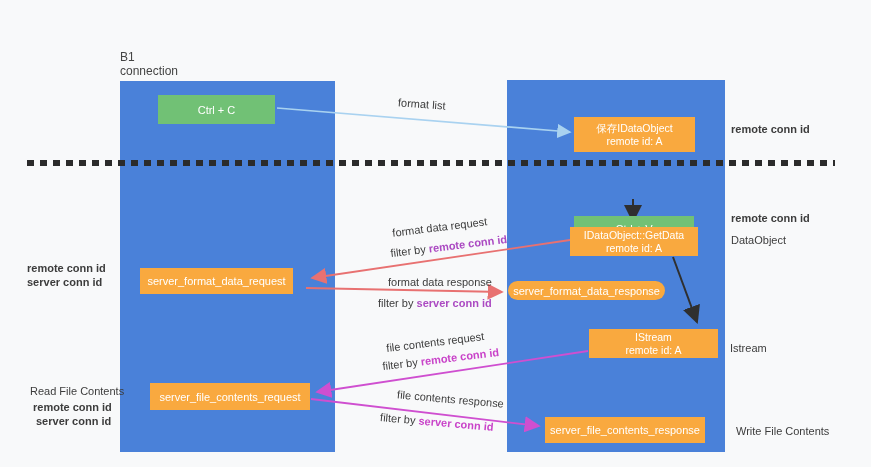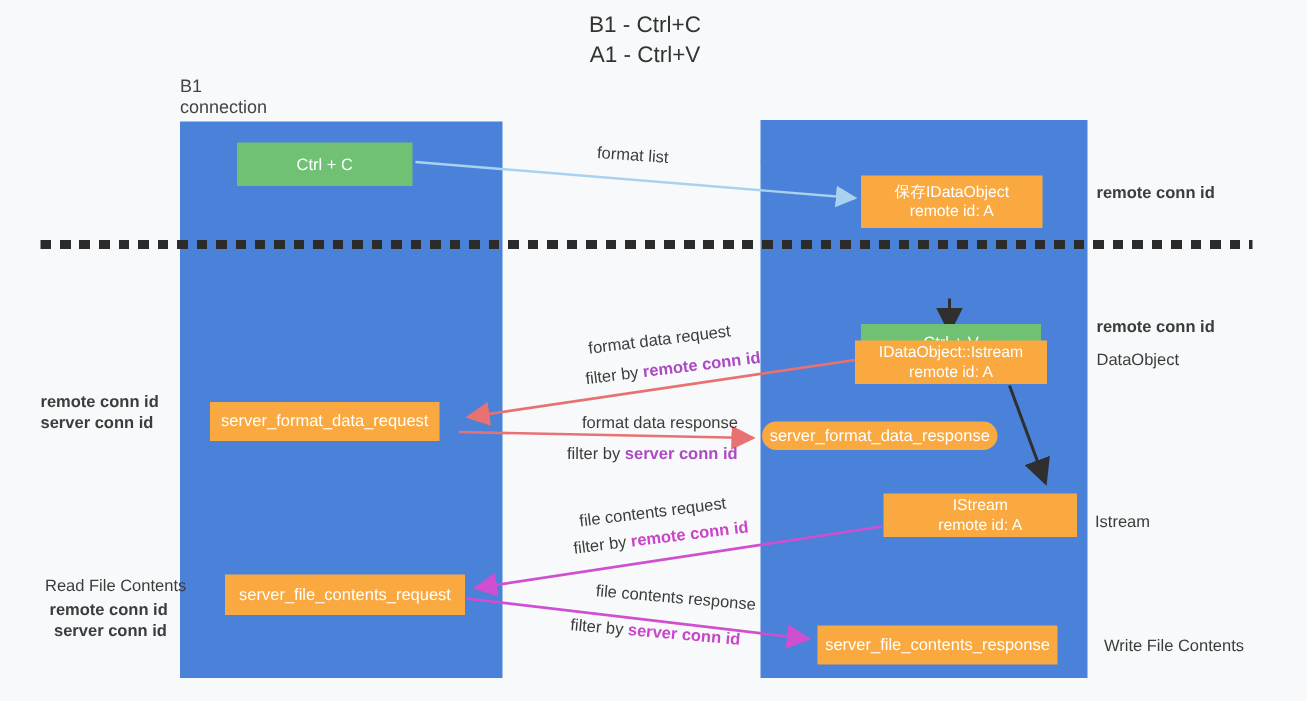--- a/index.html
+++ b/index.html
@@ -31,24 +31,20 @@
   .side-label{position:absolute;font-size:11px;color:#3c3c3c;white-space:nowrap;}
   .side-label.bold{font-weight:bold;}
 
   svg.arrows{position:absolute;left:0;top:0;width:871px;height:467px;pointer-events:none;}
 </style>
 </head>
 <body>
 
 <div class="canvas">
 
-  <div class="title">
-    <div>B1 - Ctrl+C</div>
-    <div>A1 - Ctrl+V</div>
-  </div>
 
   <div class="lane-header" style="left:120px;top:50px;width:195px;">
     <div>B1</div>
     <div>connection</div>
   </div>
   <div class="lane-header" style="left:507px;top:50px;width:218px;margin-top:47px;">
     <div>A1</div>
     <div>remote</div>
   </div>
 
@@ -84,21 +80,21 @@
   <div class="node green single" style="left:158px;top:95px;width:117px;height:29px;">Ctrl + C</div>
 
   <div class="node orange" style="left:574px;top:117px;width:121px;height:35px;">
     <div class="l1">保存IDataObject</div>
     <div class="l2">remote id: A</div>
   </div>
 
   <div class="node green single" style="left:574px;top:172px;width:120px;height:26px;margin-top:44px;">Ctrl + V</div>
 
   <div class="node orange" style="left:570px;top:227px;width:128px;height:29px;">
-    <div class="l1">IDataObject::Istream</div>
+    <div class="l1">IDataObject::GetData</div>
     <div class="l2">remote id: A</div>
   </div>
 
   <div class="node orange single" style="left:140px;top:268px;width:153px;height:26px;">server_format_data_request</div>
 
   <div class="node orange single" style="left:508px;top:281px;width:157px;height:19px;border-radius:11px;">server_format_data_response</div>
 
   <div class="node orange" style="left:589px;top:329px;width:129px;height:29px;">
     <div class="l1">IStream</div>
     <div class="l2">remote id: A</div>

